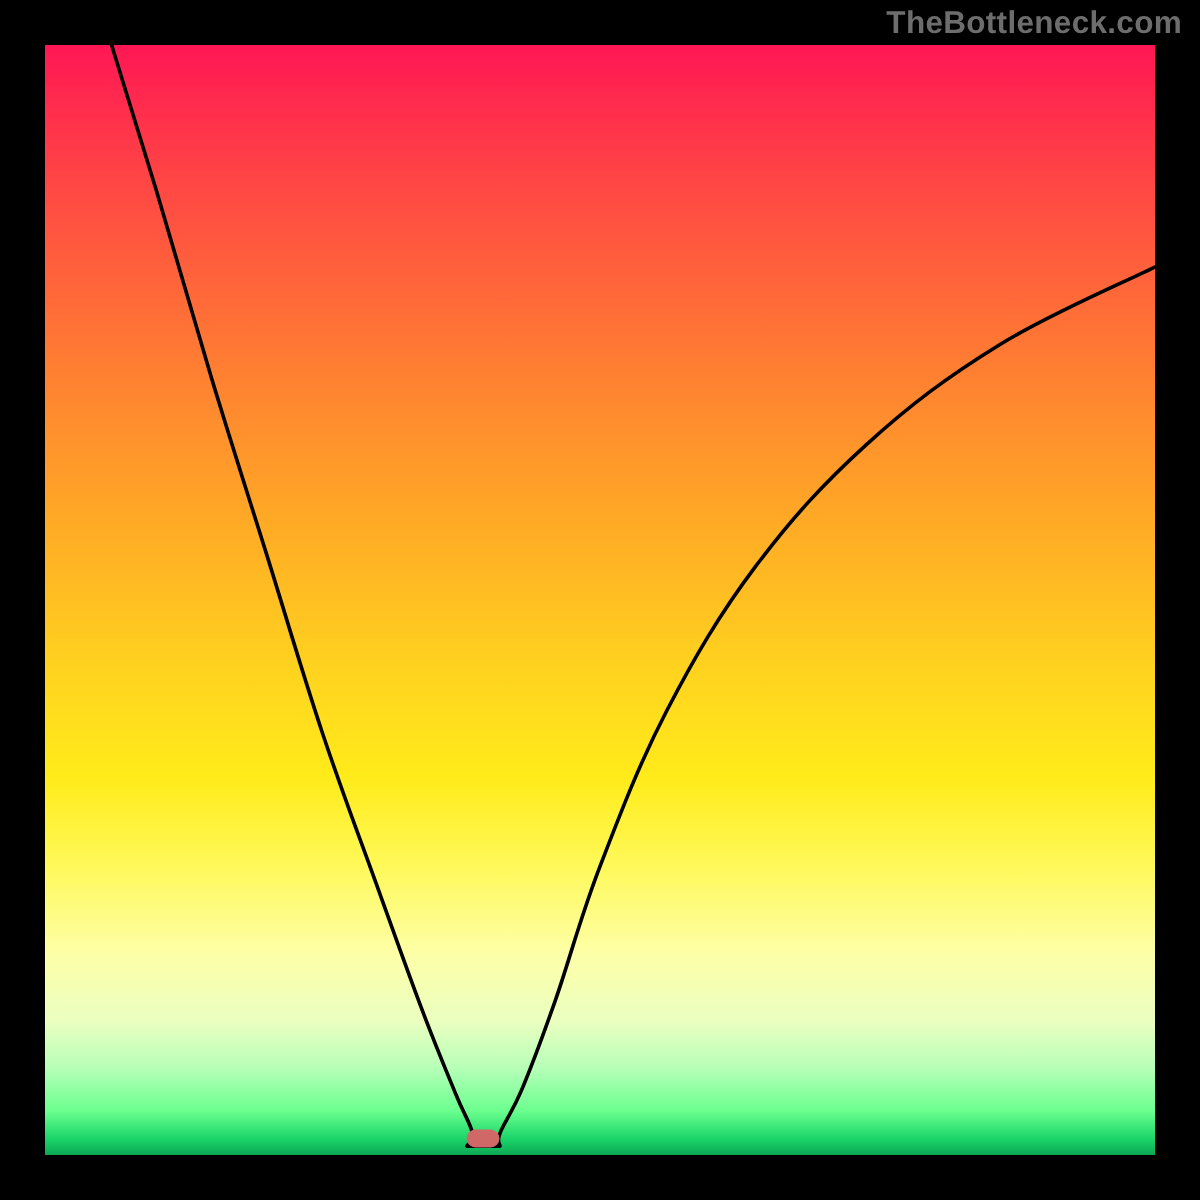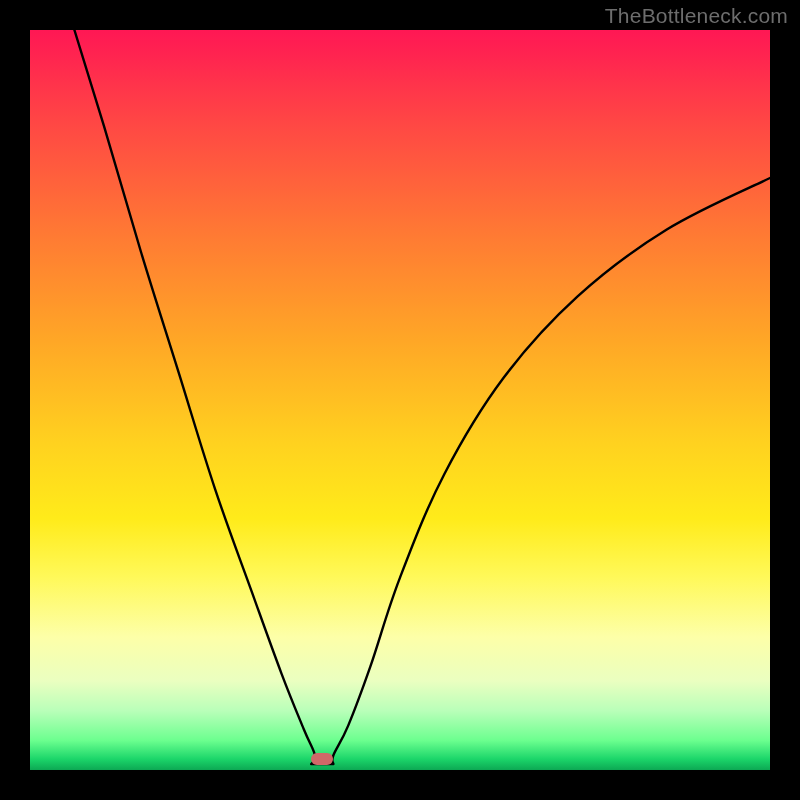--- a/index.html
+++ b/index.html
@@ -54,21 +54,21 @@
     background: #d06868;
     transform: translate(-50%, -50%);
   }
   .watermark {
     position: absolute;
     top: 4px;
     right: 12px;
     color: #6d6d6d;
     font-size: 21px;
     letter-spacing: 0.2px;
-    font-weight: 400;
+    font-weight: 700;
   }
 </style>
 </head>
 <body>
 
 <div class="frame">
   <div class="watermark">TheBottleneck.com</div>
   <div class="plot-area">
     <svg class="curve-svg" viewBox="0 0 740 740" preserveAspectRatio="none">
       <path id="curve-path" fill="none" stroke="#000" stroke-width="2.4" stroke-linejoin="round" stroke-linecap="round" d="M 44.40 0.00 C 49.73 17.32, 62.01 56.24, 74.00 96.20 C 85.99 136.16, 97.68 178.04, 111.00 222.00 C 124.32 265.96, 134.68 297.78, 148.00 340.40 C 161.32 383.02, 171.68 418.84, 185.00 458.80 C 198.32 498.76, 210.01 529.10, 222.00 562.40 C 233.99 595.70, 242.28 619.16, 251.60 643.80 C 260.92 668.44, 267.81 684.65, 273.80 699.30 C 279.79 713.95, 283.57 718.94, 284.90 725.20 C 286.23 731.46, 281.87 732.48, 281.20 734.08 L 303.40 734.08 C 303.40 732.48, 300.74 732.13, 303.40 725.20 C 306.06 718.27, 311.54 711.58, 318.20 695.60 C 324.86 679.62, 331.08 663.04, 340.40 636.40 C 349.72 609.76, 356.68 582.23, 370.00 547.60 C 383.32 512.97, 395.75 479.96, 414.40 444.00 C 433.05 408.04, 449.62 379.77, 473.60 347.80 C 497.58 315.83, 518.30 293.04, 547.60 266.40 C 576.90 239.76, 601.77 221.11, 636.40 199.80 C 671.03 178.49, 721.35 157.32, 740.00 148.00"></path>

